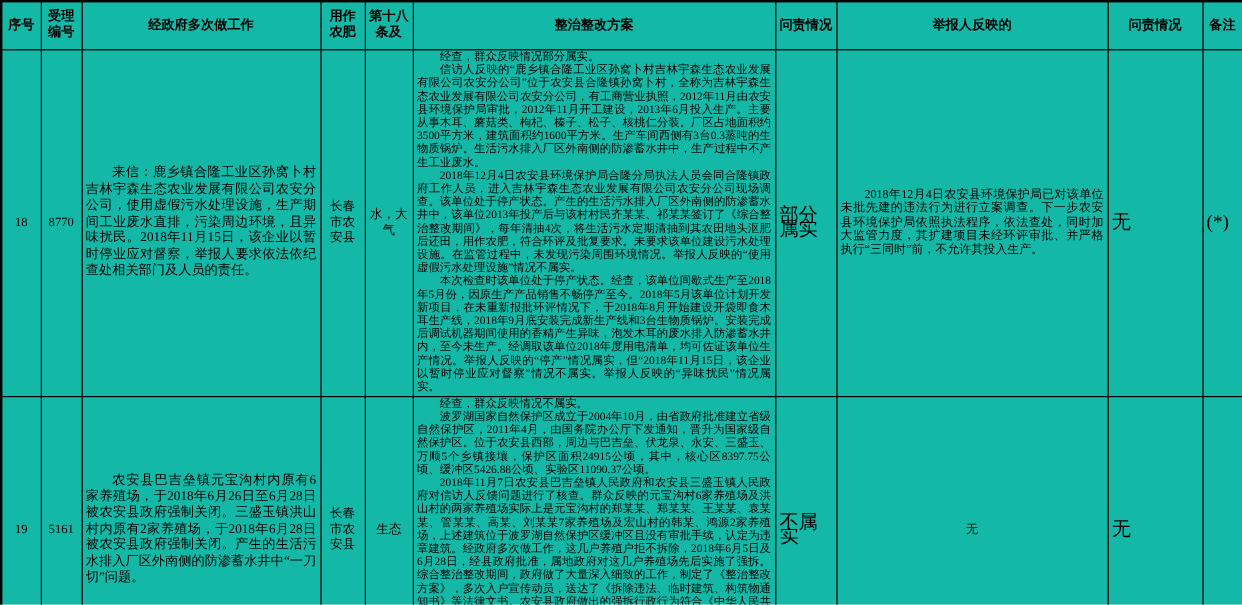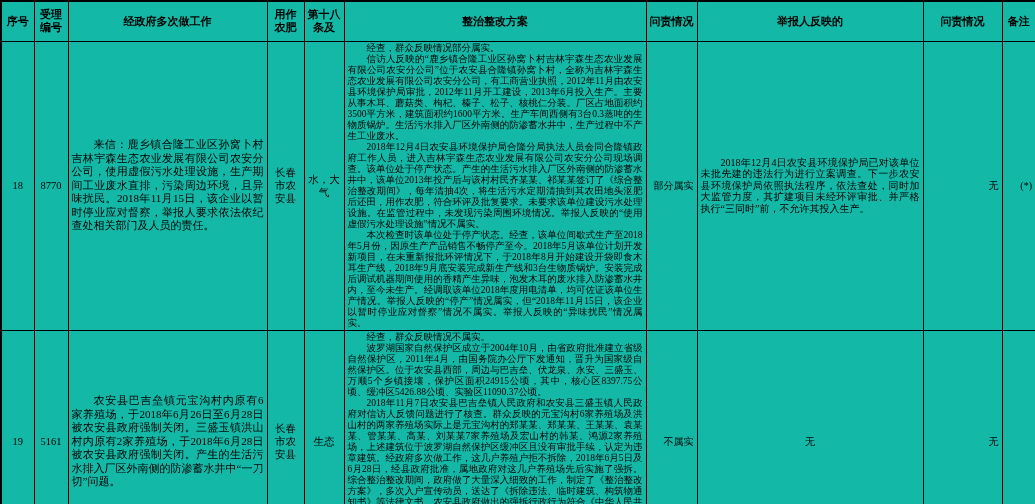--- a/index.html
+++ b/index.html
@@ -81,22 +81,22 @@
     text-indent: 2em;
   }
   td.handling-cell.center-value {
     text-align: center;
   }
   td.handling-cell.center-value p {
     text-indent: 0;
     text-align: center;
   }
   td.small-center {
-    text-align: right;
-    font-size: 10px;
+    text-align: left;
+    font-size: 16px;
     line-height: 12px;
   }
 </style>
 </head>
 <body>
 
 <div class="page">
   <table class="ledger">
     <colgroup>
       <col style="width:33px">

